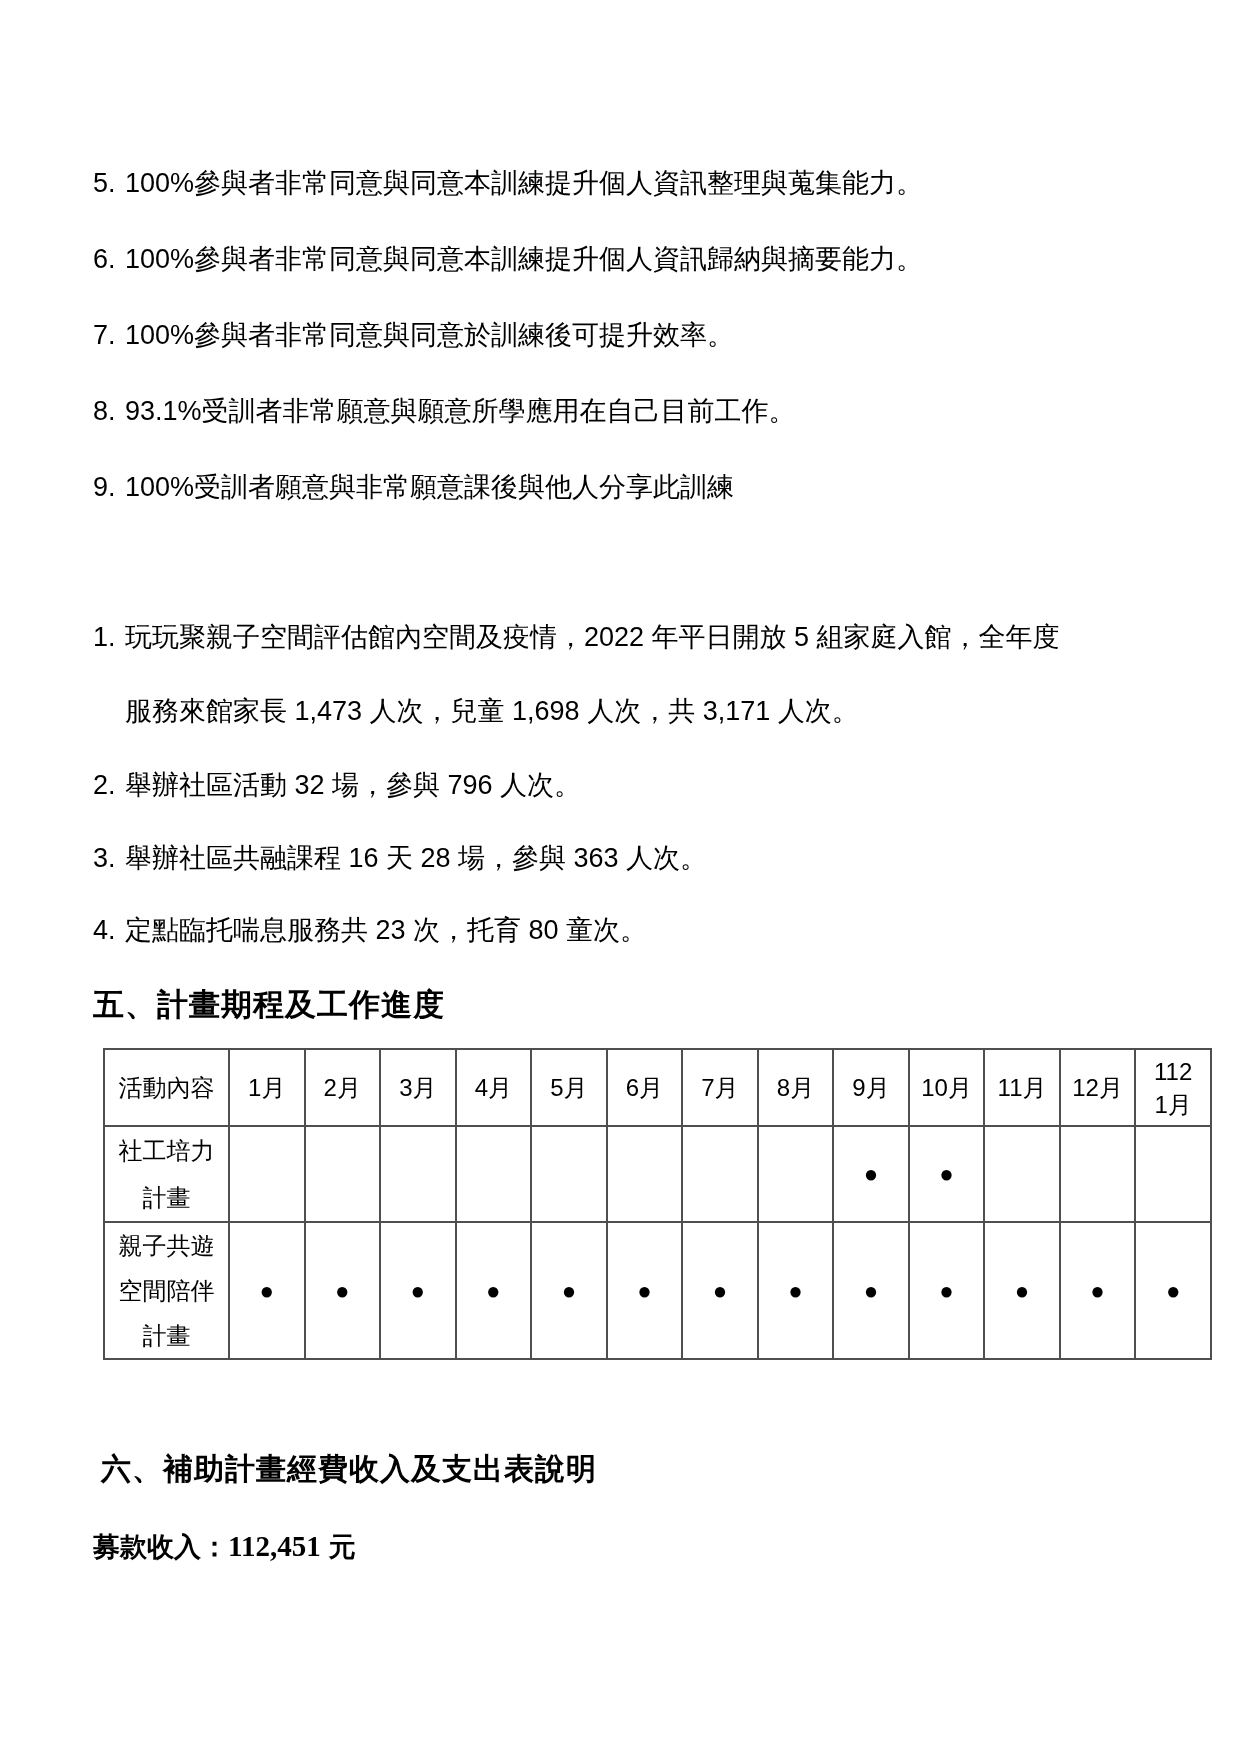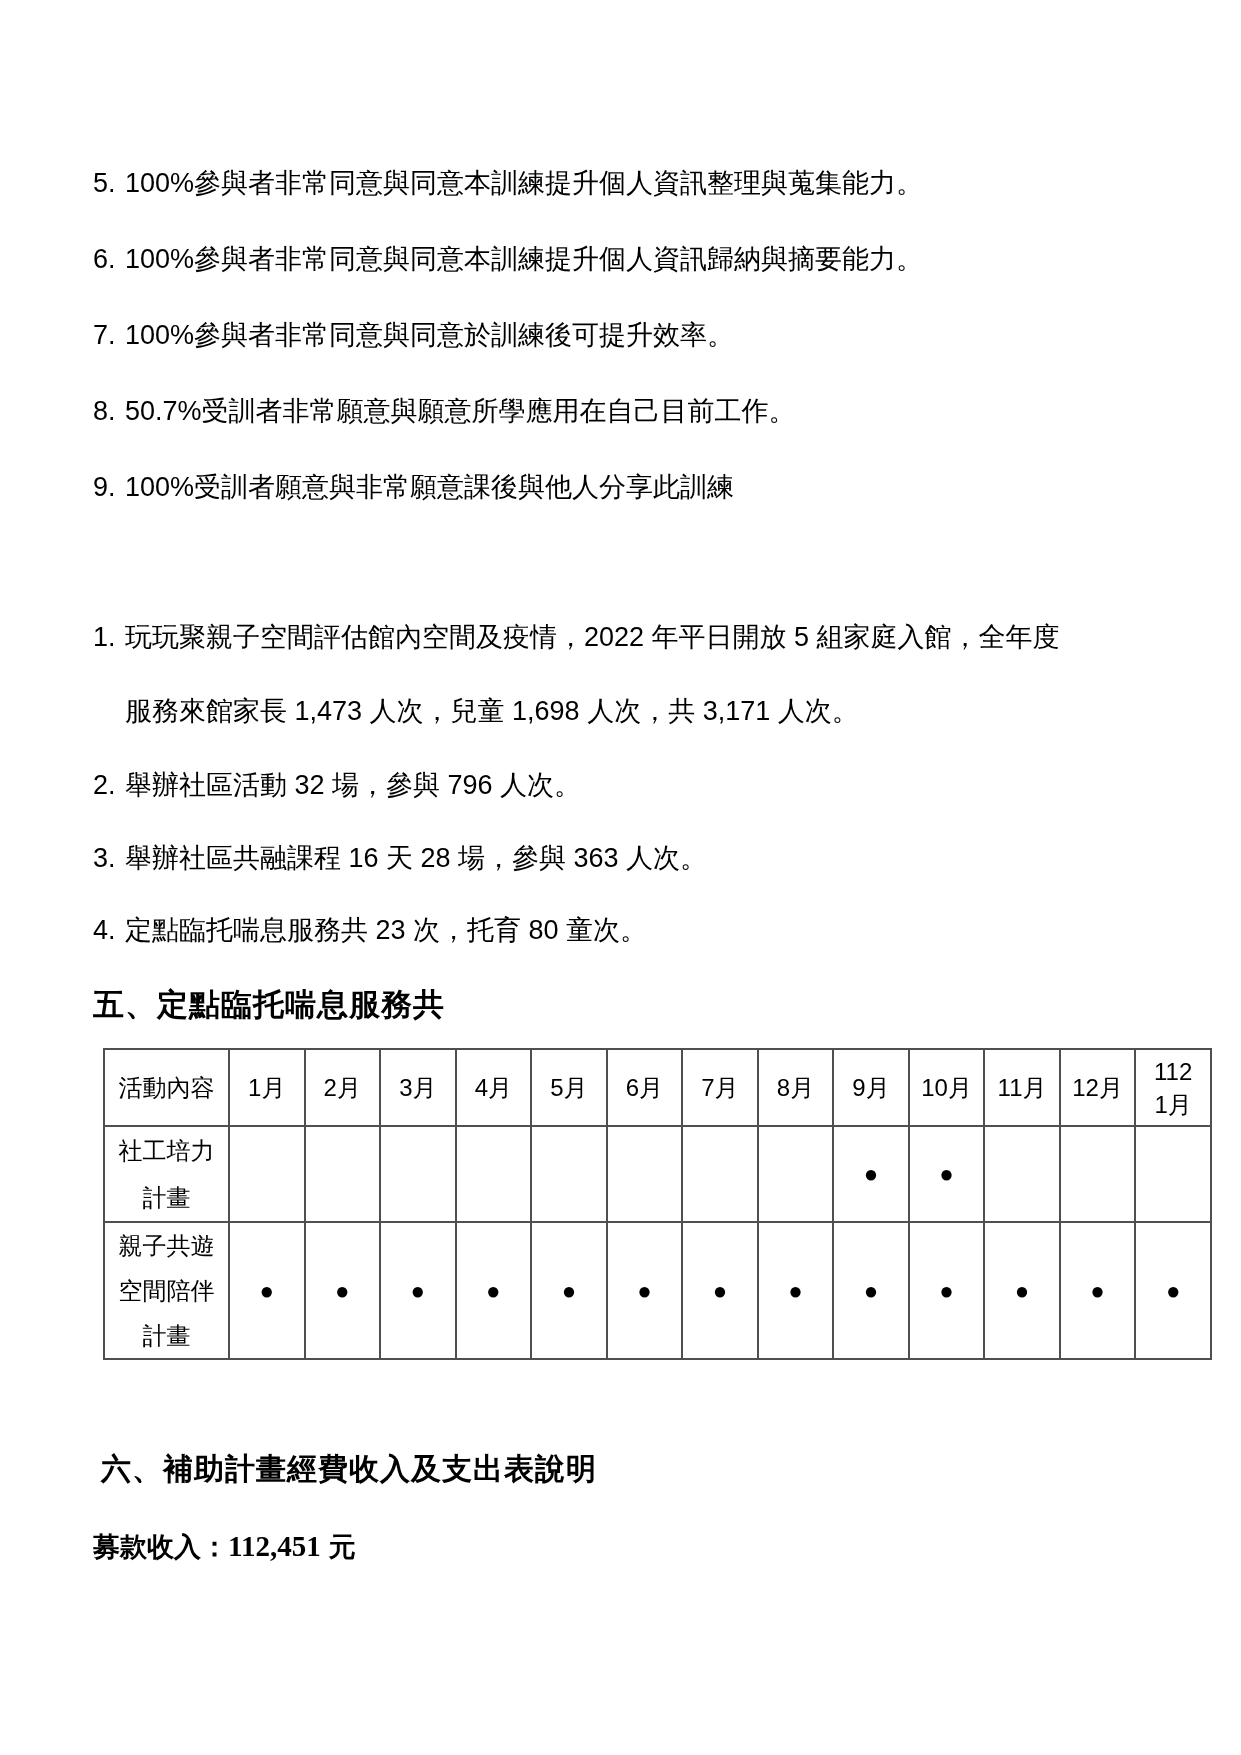--- a/index.html
+++ b/index.html
@@ -93,21 +93,21 @@
   <div class="line" style="top:242px">
     <span class="num">6.</span>
     <span>100%參與者非常同意與同意本訓練提升個人資訊歸納與摘要能力。</span>
   </div>
   <div class="line" style="top:318px">
     <span class="num">7.</span>
     <span>100%參與者非常同意與同意於訓練後可提升效率。</span>
   </div>
   <div class="line" style="top:394px">
     <span class="num">8.</span>
-    <span>50.7%受訓者非常願意與願意所學應用在自己目前工作。</span>
+    <span>93.1%受訓者非常願意與願意所學應用在自己目前工作。</span>
   </div>
   <div class="line" style="top:470px">
     <span class="num">9.</span>
     <span>100%受訓者願意與非常願意課後與他人分享此訓練</span>
   </div>
 
 
   <div class="line" style="top:620px">
     <span class="num">1.</span>
     <span>玩玩聚親子空間評估館內空間及疫情，2022 年平日開放 5 組家庭入館，全年度</span>
@@ -121,21 +121,21 @@
   </div>
   <div class="line" style="top:841px">
     <span class="num">3.</span>
     <span>舉辦社區共融課程 16 天 28 場，參與 363 人次。</span>
   </div>
   <div class="line" style="top:913px">
     <span class="num">4.</span>
     <span>定點臨托喘息服務共 23 次，托育 80 童次。</span>
   </div>
 
-  <div class="heading-major h5size" style="top:986px">五、定點臨托喘息服務共</div>
+  <div class="heading-major h5size" style="top:986px">五、計畫期程及工作進度</div>
 
   <table class="schedule">
     <colgroup>
       <col style="width:125px">
       <col>
         <col>
         <col>
         <col>
         <col>
         <col>

